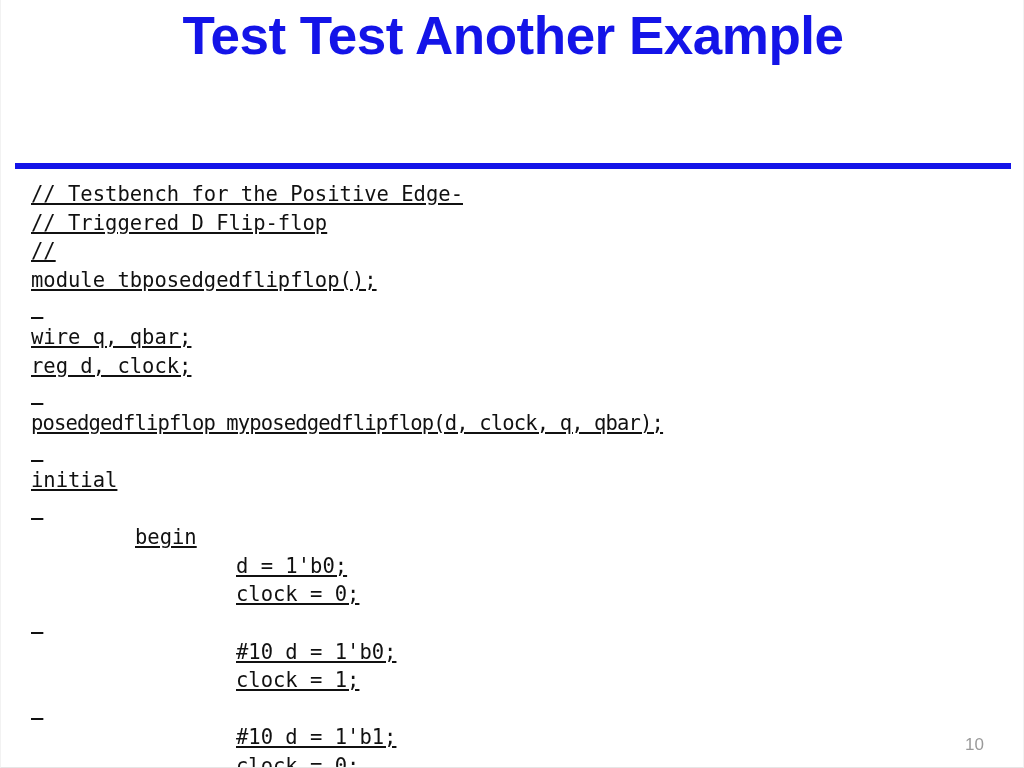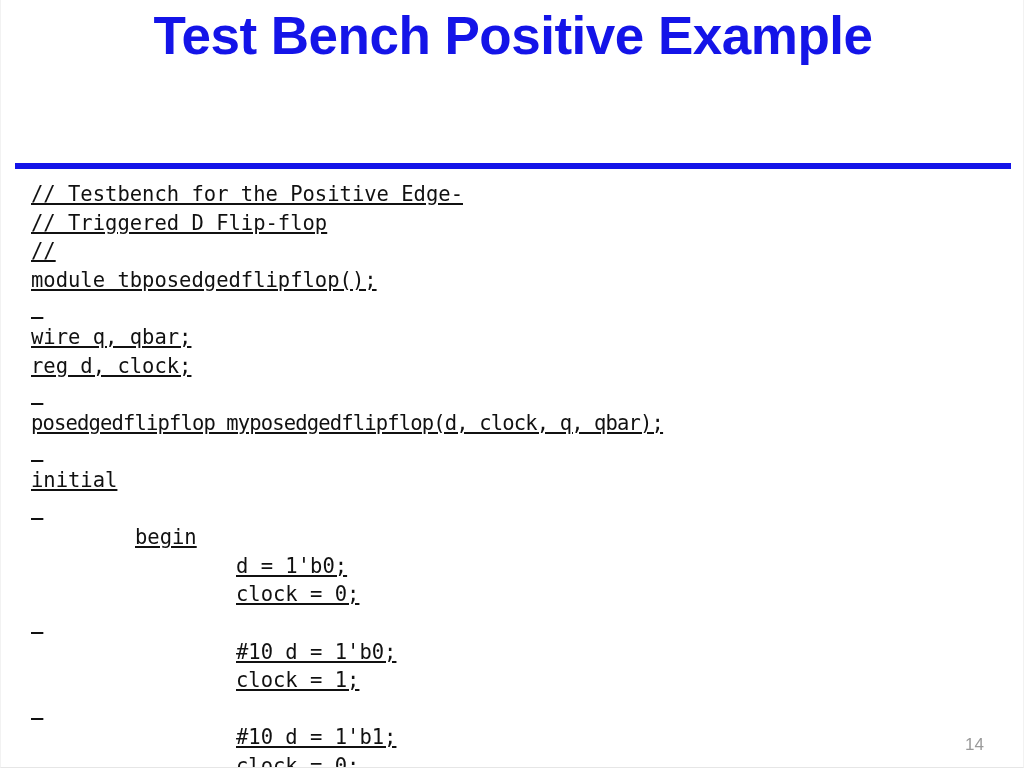--- a/index.html
+++ b/index.html
@@ -88,22 +88,22 @@
     font-size: 17px;
     color: #9a9a9a;
   }
 </style>
 </head>
 <body>
 
 <div class="slide">
 
   <div class="title-block">
-    <h1 class="slide-title">Test Bench Positive Example</h1>
+    <h1 class="slide-title">Test Test Another Example</h1>
   </div>
 
   <div class="title-rule"></div>
 
   <div class="code-body" id="code-block"><span class="code-line">// Testbench for the Positive Edge-</span><span class="code-line">// Triggered D Flip-flop</span><span class="code-line">//</span><span class="code-line">module tbposedgedflipflop();</span><span class="code-line blank">&nbsp;</span><span class="code-line">wire q, qbar;</span><span class="code-line">reg d, clock;</span><span class="code-line blank">&nbsp;</span><span class="code-line tight">posedgedflipflop myposedgedflipflop(d, clock, q, qbar);</span><span class="code-line blank">&nbsp;</span><span class="code-line">initial</span><span class="code-line blank">&nbsp;</span><span class="code-line indent-1">begin</span><span class="code-line indent-2">d = 1'b0;</span><span class="code-line indent-2">clock = 0;</span><span class="code-line blank">&nbsp;</span><span class="code-line indent-2">#10 d = 1'b0;</span><span class="code-line indent-2">clock = 1;</span><span class="code-line blank">&nbsp;</span><span class="code-line indent-2">#10 d = 1'b1;</span><span class="code-line indent-2">clock = 0;</span></div>
 
-  <div class="page-number">14</div>
+  <div class="page-number">10</div>
 
 </div>
 
 </body></html>

